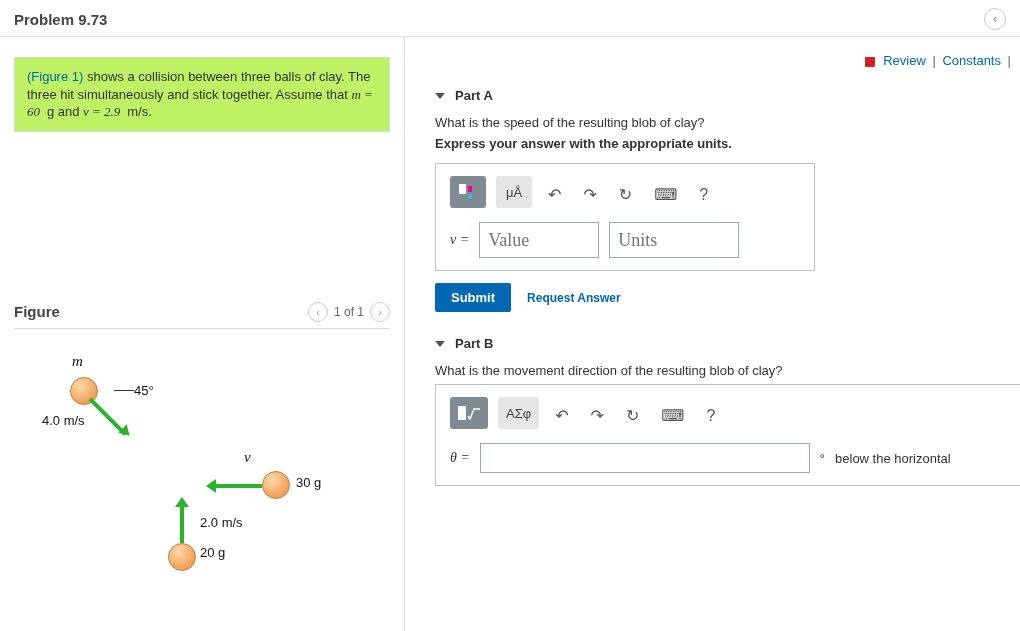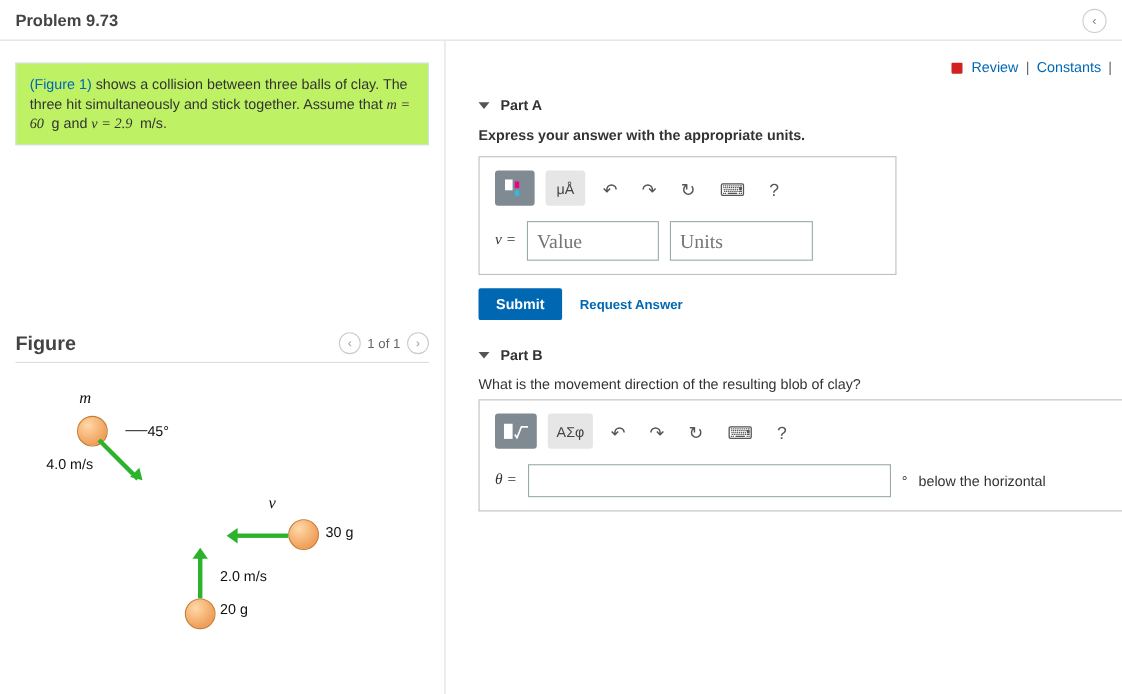--- a/index.html
+++ b/index.html
@@ -66,21 +66,21 @@
   }
   .intro-box .link { color: #0068b3; }
 
   .figure-head {
     display: flex;
     justify-content: space-between;
     align-items: center;
     margin-top: 170px;
     padding-bottom: 4px;
   }
-  .figure-head .ftitle { font-weight: bold; font-size: 18px; color: #444; text-align: center;}
+  .figure-head .ftitle { font-weight: bold; font-size: 15px; color: #444; text-align: center;}
   .figure-nav { display:flex; align-items:center; gap:6px; font-size:12px; color:#666;}
   .circ-btn {
     width:20px; height:20px; border:1px solid #ccc; border-radius:50%;
     display:flex; align-items:center; justify-content:center; color:#999; cursor:pointer;
     font-size:11px;
   }
   .fig-divider { border:none; border-top:1px solid #ddd; margin:2px 0 0 0;}
 
   .figure-canvas { position:relative; width:320px; height:230px; margin-top:18px;}
   .ball {
@@ -211,20 +211,21 @@
         <span class="sep">|</span>
         <a>Constants</a>
         <span class="sep">|</span>
       </div>
 
       <div class="part">
         <div class="part-head">
           <div class="caret"></div>
           <div class="plabel">Part A</div>
         </div>
+        <div class="question">What is the speed of the resulting blob of clay?</div>
         <div class="instruction">Express your answer with the appropriate units.</div>
 
         <div class="input-panel" style="width:380px;">
           <div class="tool-row">
             <button class="tool-btn">
               <svg width="18" height="16">
                   <rect x="0" y="0" width="7" height="10" fill="#fff"></rect>
                   <rect x="9" y="2" width="4" height="6" fill="#e08"></rect>
                   <rect x="9" y="10" width="4" height="5" fill="#3bd"></rect>
                 </svg>

